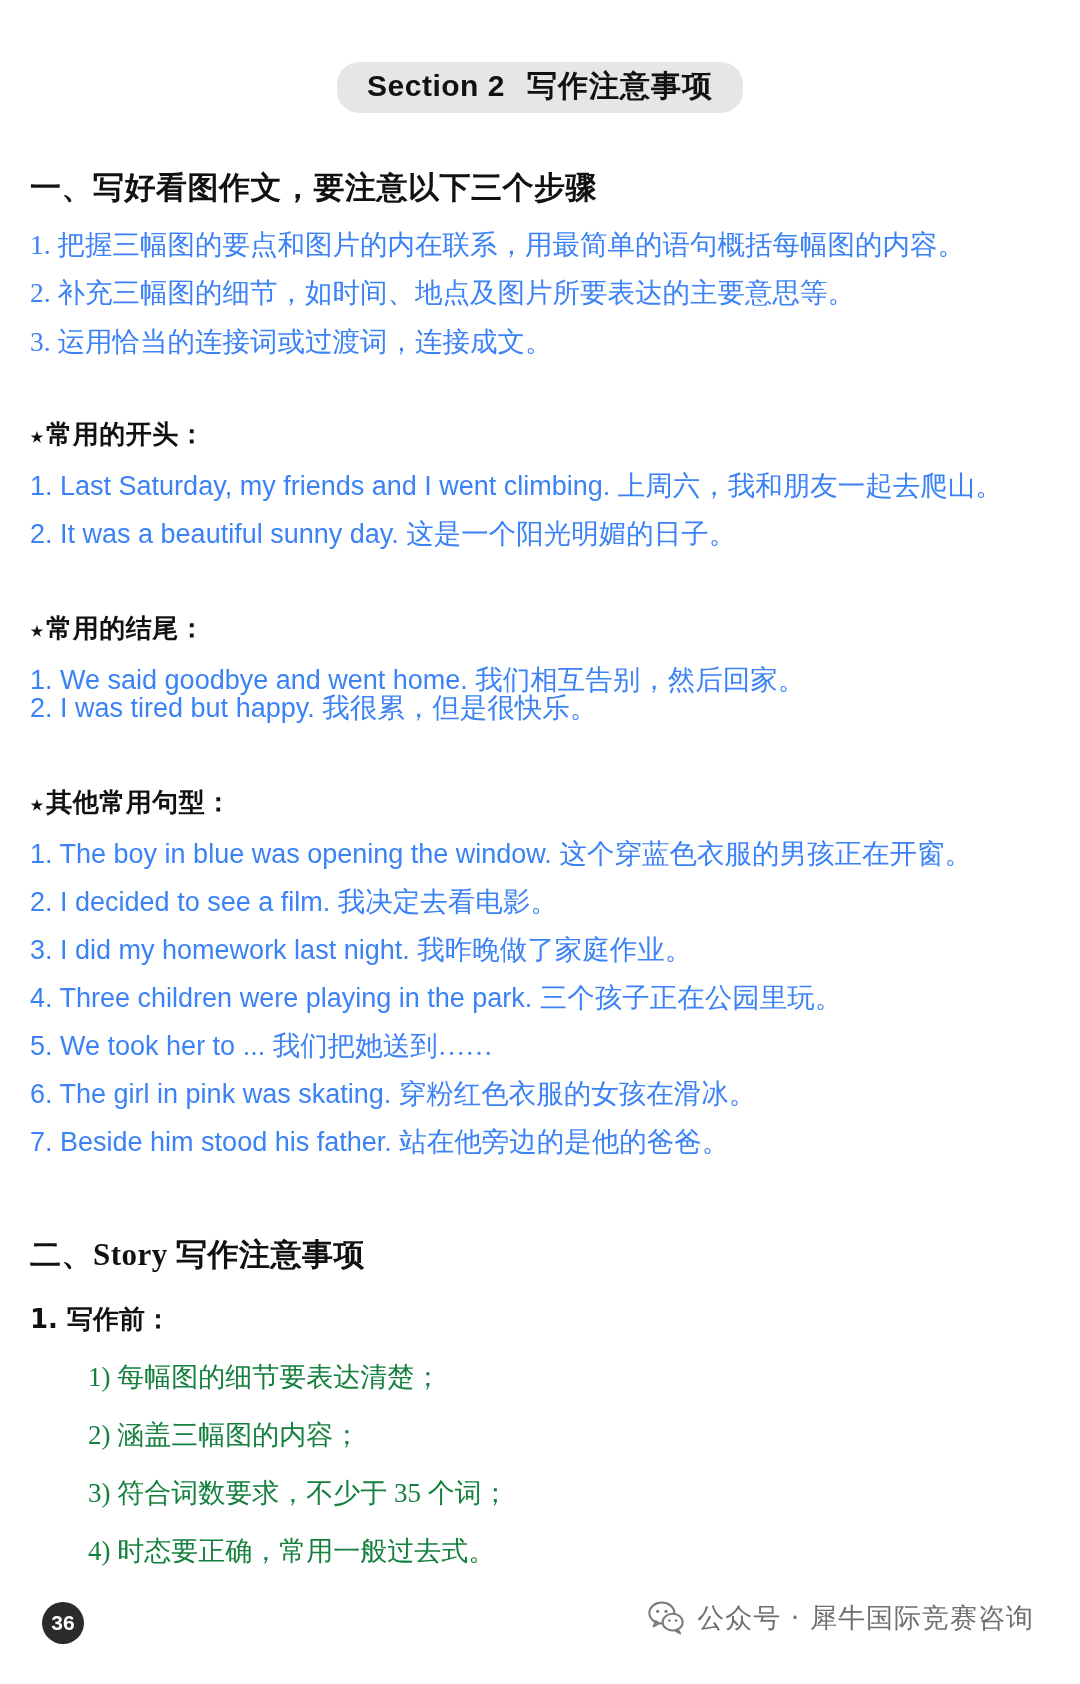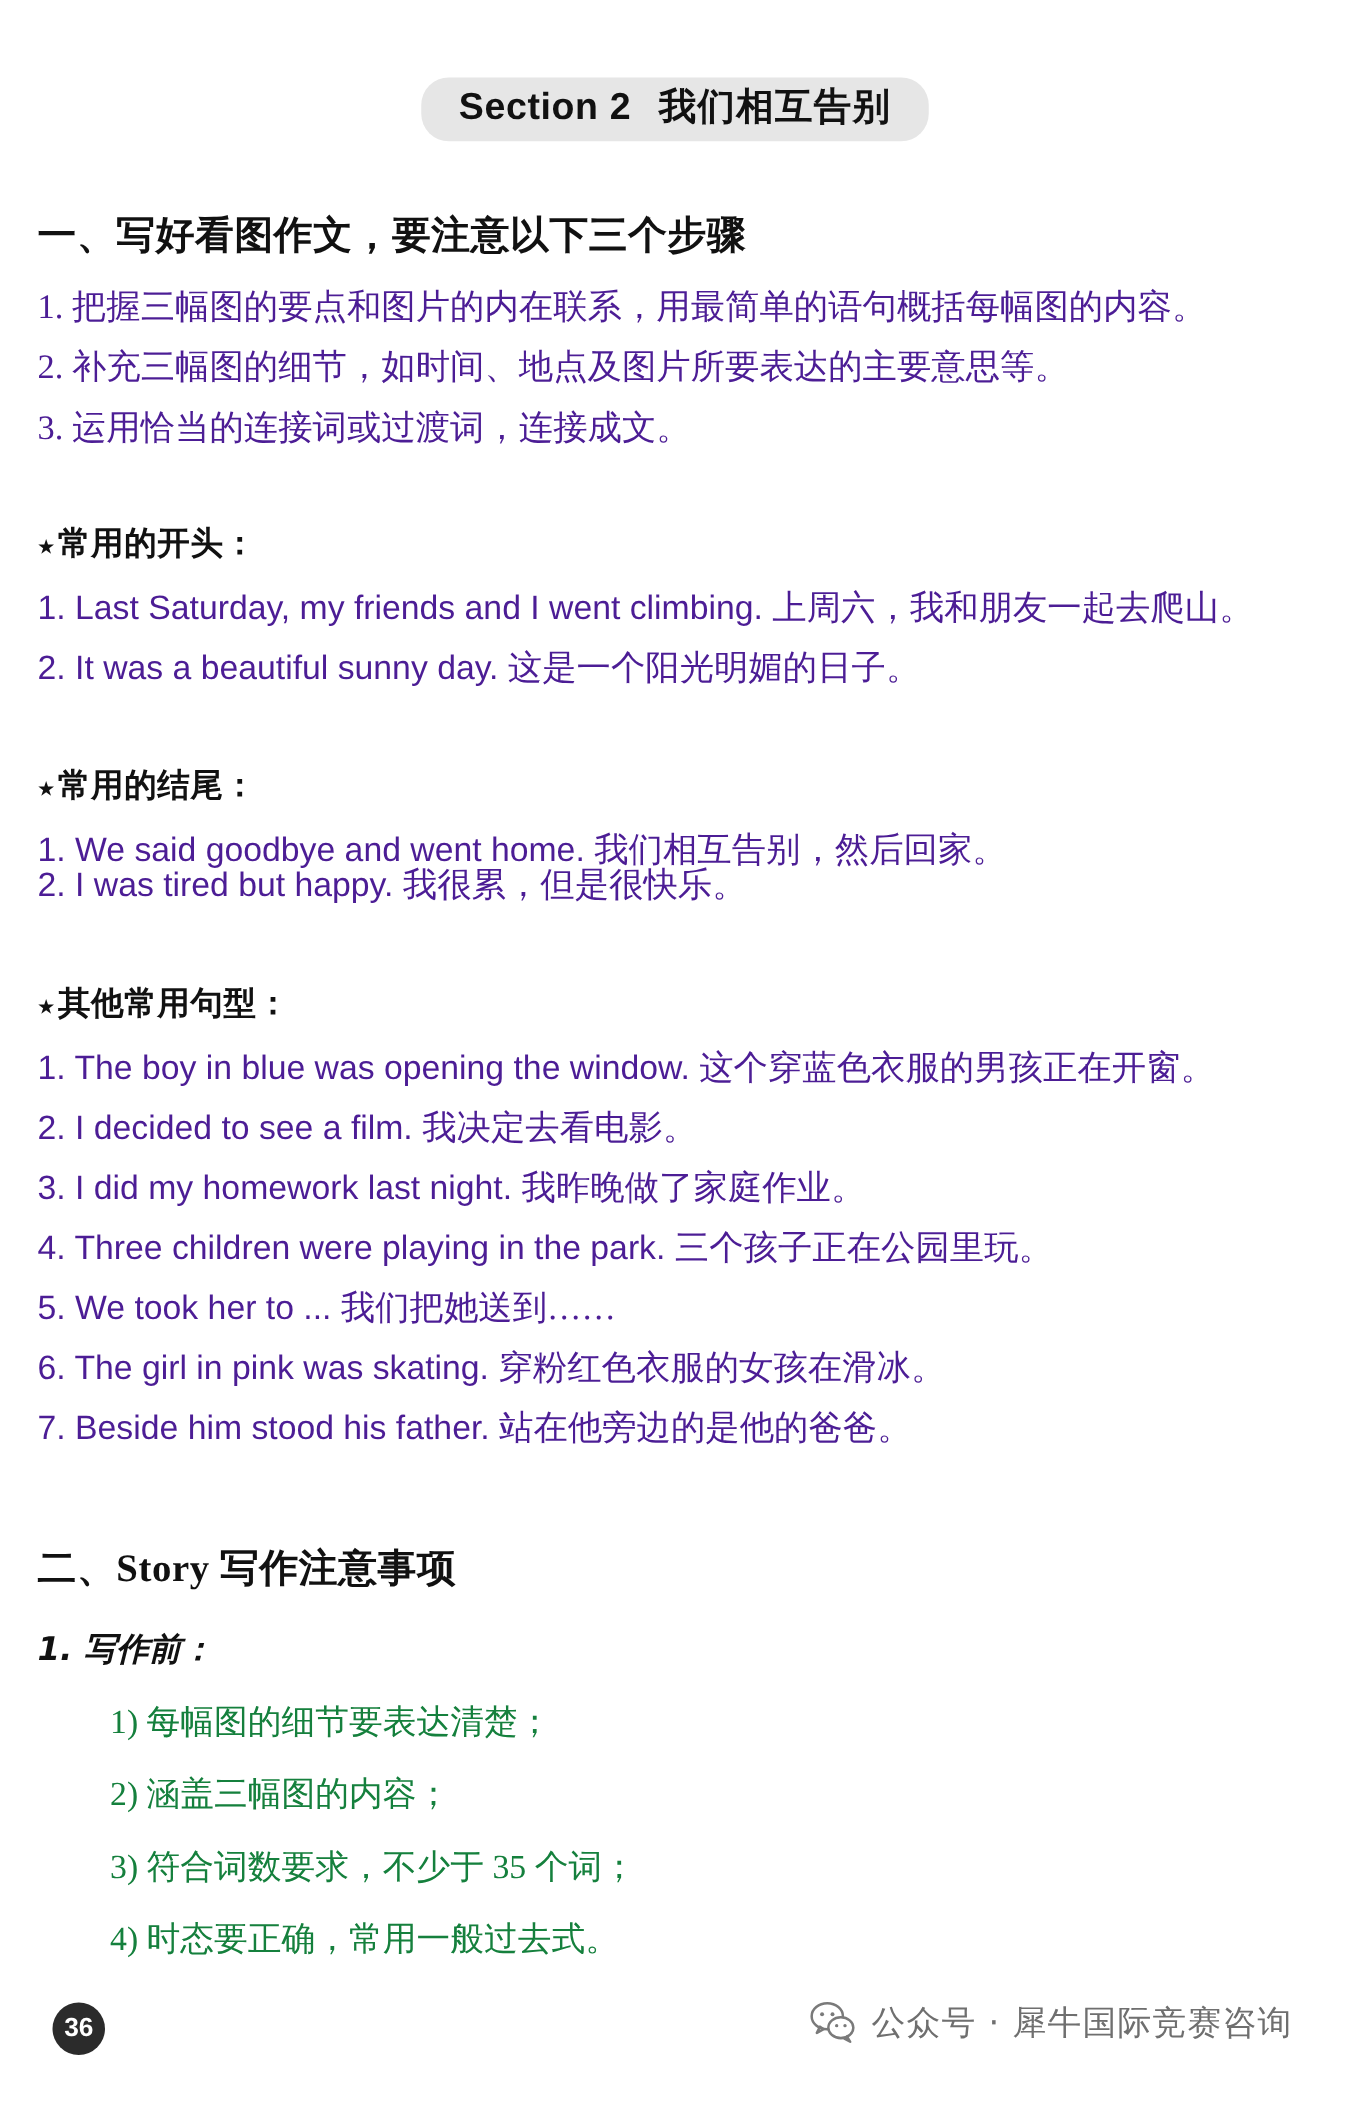--- a/index.html
+++ b/index.html
@@ -74,21 +74,21 @@
   }
   .star-glyph {
     font-size: 23px;
     margin-right: 2px;
   }
 
   
   .line {
     font-family: "Liberation Serif", "DejaVu Serif", serif;
     font-size: 27.5px;
-    color: #4c1d95;
+    color: #3b82f6;
     line-height: 1.0;
     margin: 0;
     white-space: nowrap;
   }
   .line.en {
     font-family: "Liberation Sans", "DejaVu Sans", sans-serif;
     font-size: 27px;
   }
   .line .cn {
     font-family: "Liberation Serif", "DejaVu Serif", serif;
@@ -103,21 +103,20 @@
     padding-left: 58px;
     white-space: nowrap;
   }
 
   .h-sub {
     font-family: "DejaVu Sans", "Liberation Sans", sans-serif;
     font-weight: bold;
     font-size: 26px;
     color: #111111;
     margin: 0;
-    font-style: italic;
   }
 
   .rows > * { margin-bottom: 0; }
 
   
   .footer {
     position: absolute;
     left: 0;
     bottom: 26px;
     width: 1080px;
@@ -157,21 +156,21 @@
     display: block;
   }
 </style>
 </head>
 <body>
 
 <div class="page">
 
   <div class="title-wrap">
     <div class="title-banner">
-      <span>Section 2</span><span class="t-cn">我们相互告别</span>
+      <span>Section 2</span><span class="t-cn">写作注意事项</span>
     </div>
   </div>
 
   <div style="height:26px"></div>
   <div class="h-major" id="heading-one">一、写好看图作文，要注意以下三个步骤</div>
 
   <div style="height:22px"></div>
   <div class="rows">
     <div style="height:0"></div>
     <p class="line" style="margin-bottom:21px">1. 把握三幅图的要点和图片的内在联系，用最简单的语句概括每幅图的内容。</p>

